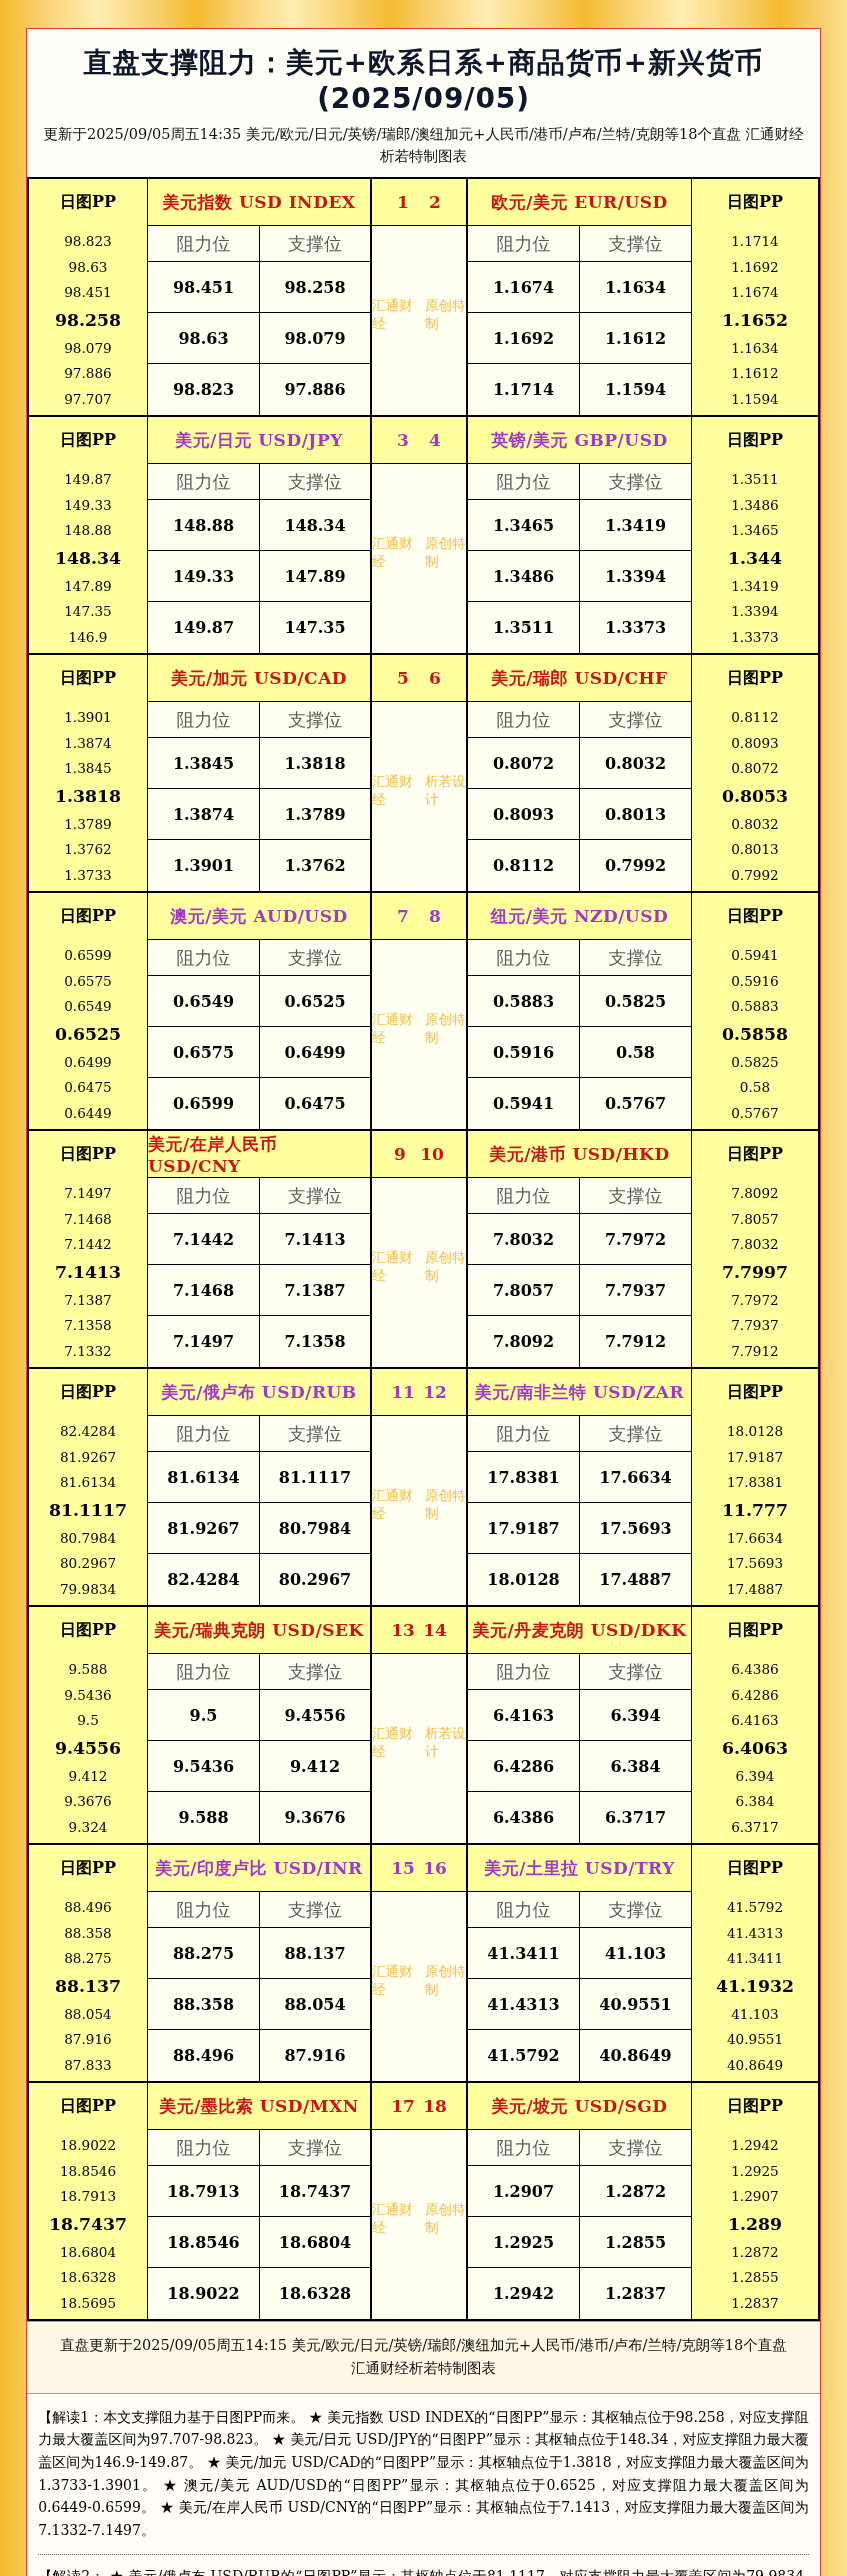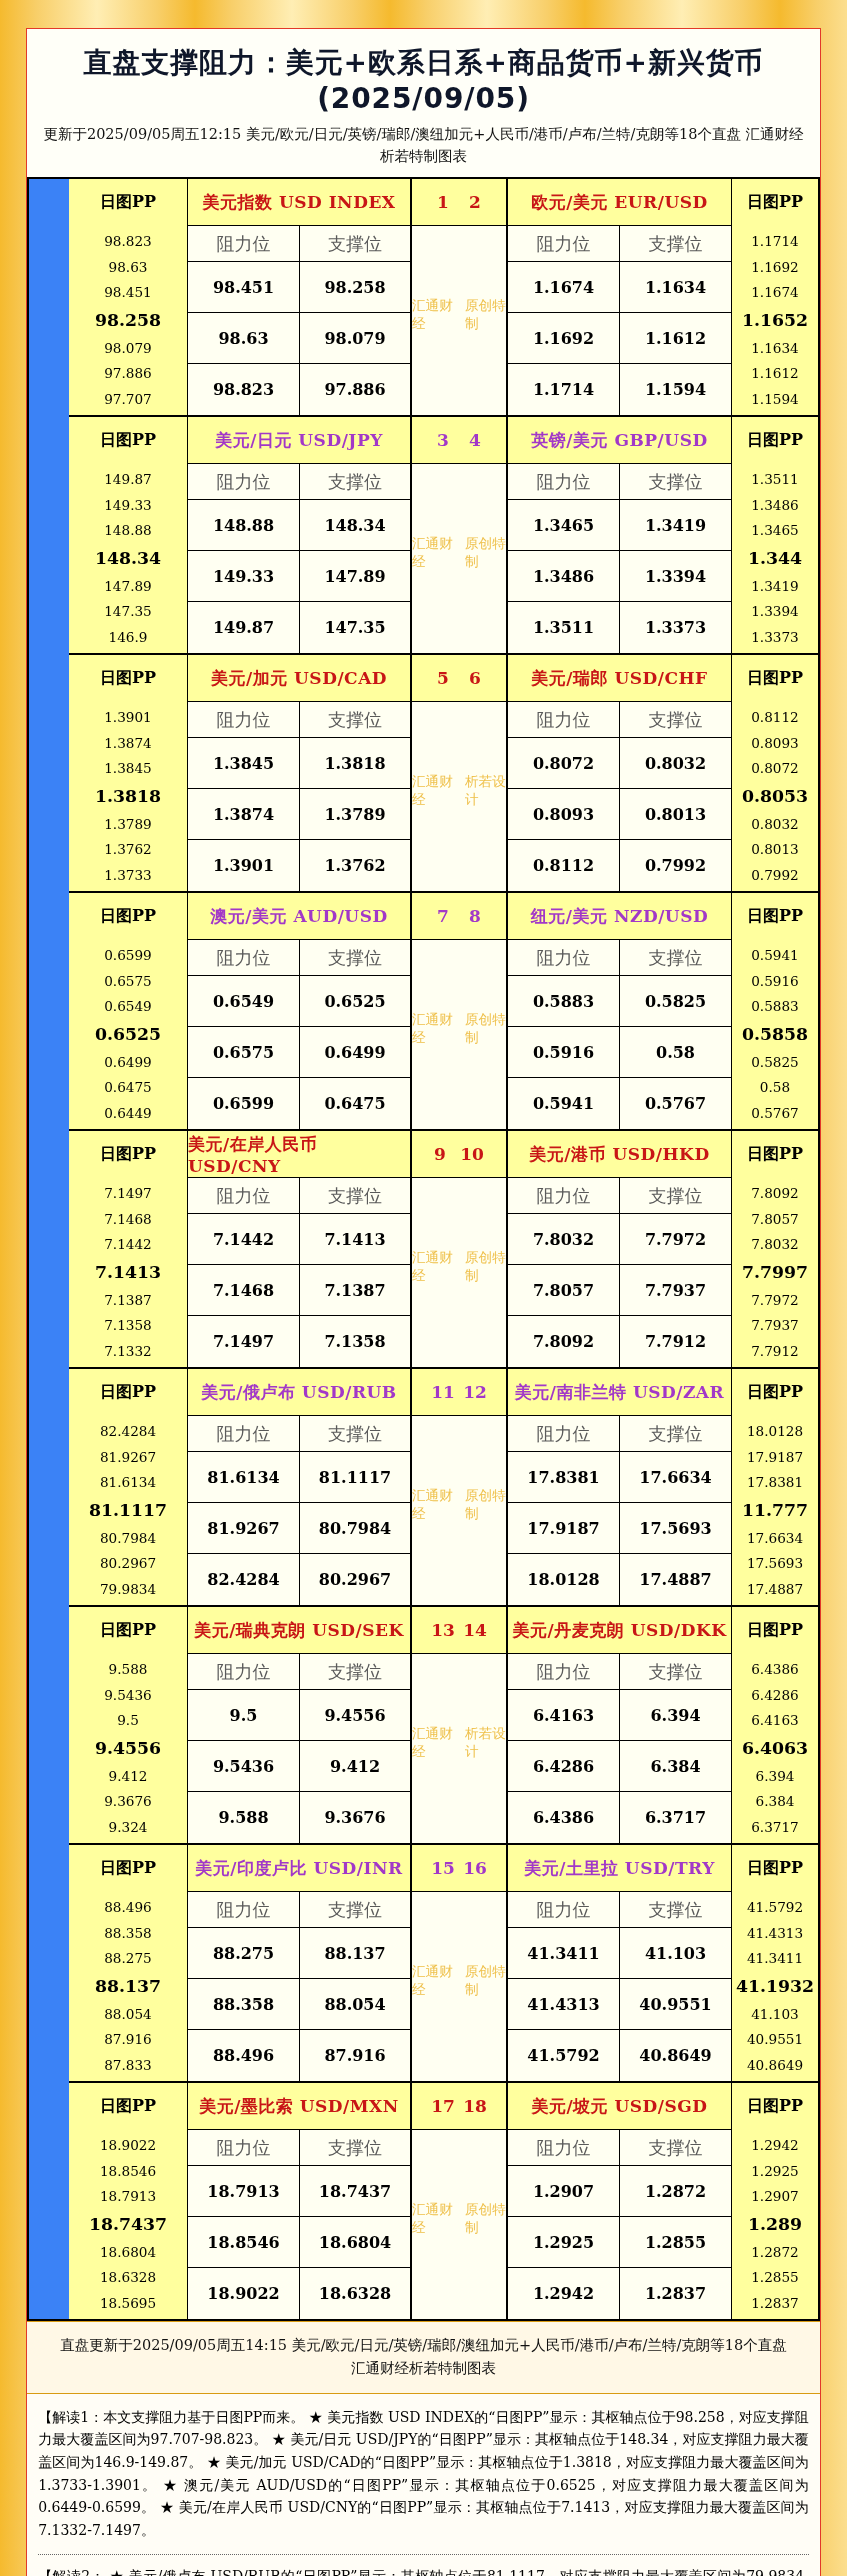--- a/index.html
+++ b/index.html
@@ -24,21 +24,21 @@
     margin:15px 5.6px 9.4px 5.6px;
     letter-spacing:0.9px;
   }
   .subtitle{
     font-size:14.5px;
     color:#111;
     text-align:center;
     line-height:1.5;
     padding:0 9.4px 9.4px 9.4px;
   }
-  .tbl{border:2.8px solid #000;background:#3b82f6;padding-left:40px;}
+  .tbl{border:2.8px solid #000;background:#3b82f6;}
   .block{
     display:grid;
     grid-template-columns:119px 112px 112px 96px 112px 112px auto;
     grid-template-rows:47px 36px 51px 51px 51px;
     border-bottom:2.8px solid #000;
   }
   .block:last-child{border-bottom:none;}
   .cell{
     box-sizing:border-box;
     display:flex;align-items:center;justify-content:center;
@@ -92,21 +92,21 @@
     line-height:1.62;
     text-align:justify;
   }
   .note1{border-bottom:0.9px dotted #666;padding-bottom:12px;margin-bottom:10.3px;}
 </style>
 </head>
 <body>
 
 <div class="content">
   <div class="page-title">直盘支撑阻力：美元+欧系日系+商品货币+新兴货币(2025/09/05)</div>
-  <div class="subtitle">更新于2025/09/05周五12:15 美元/欧元/日元/英镑/瑞郎/澳纽加元+人民币/港币/卢布/兰特/克朗等18个直盘 汇通财经析若特制图表</div>
+  <div class="subtitle">更新于2025/09/05周五14:35 美元/欧元/日元/英镑/瑞郎/澳纽加元+人民币/港币/卢布/兰特/克朗等18个直盘 汇通财经析若特制图表</div>
 
   <div class="tbl">
 
     <div class="block accent-red">
       <div class="cell a1 pph">日图PP</div>
       <div class="cell a2 pname">美元指数 USD INDEX</div>
       <div class="cell a3 nums">
           <span>1</span>
           <span>2</span>
         </div>

